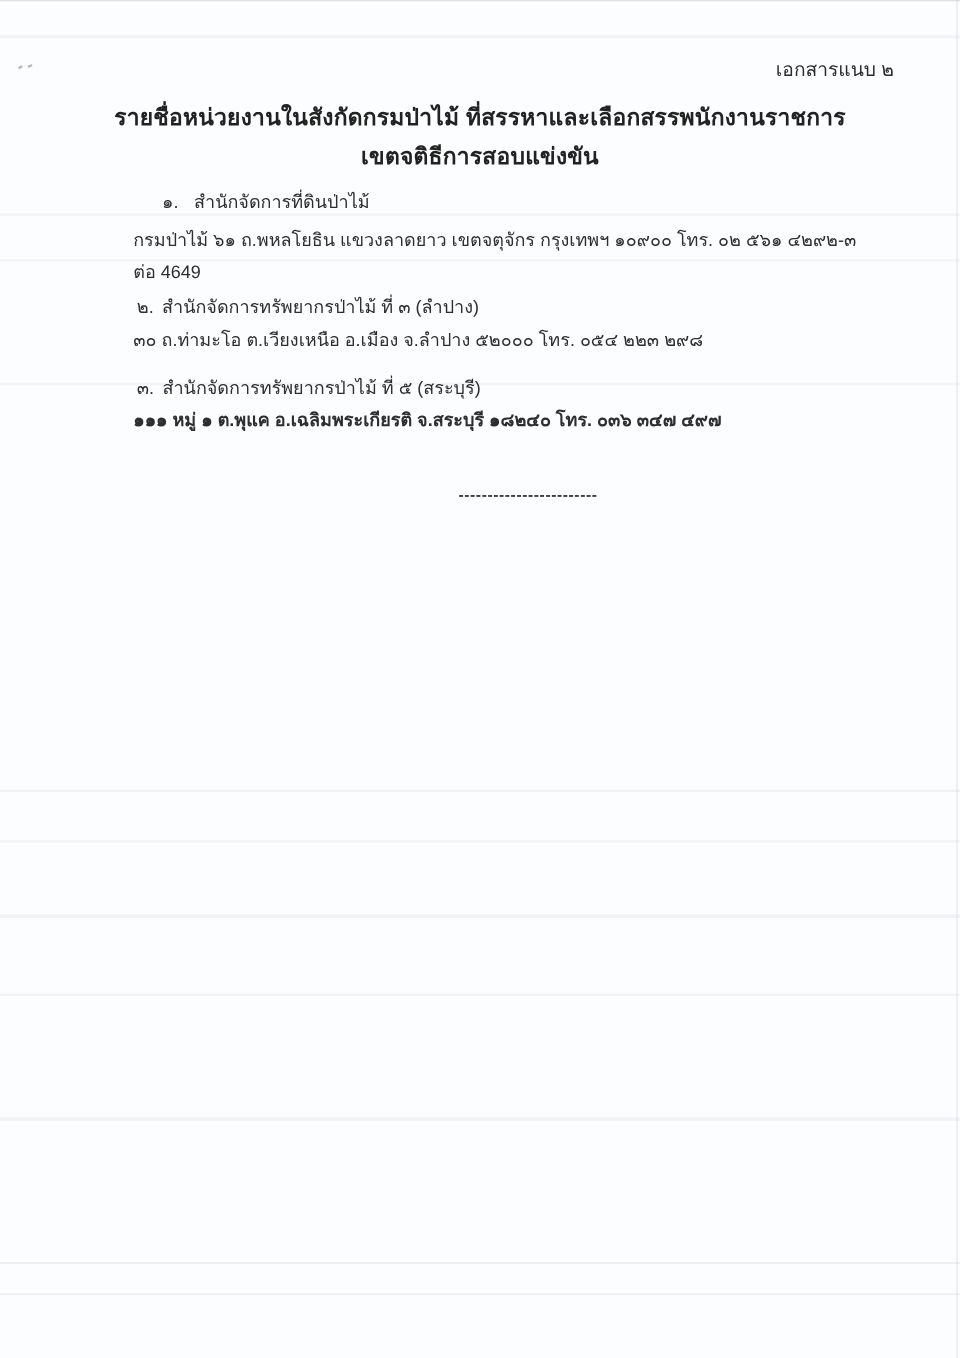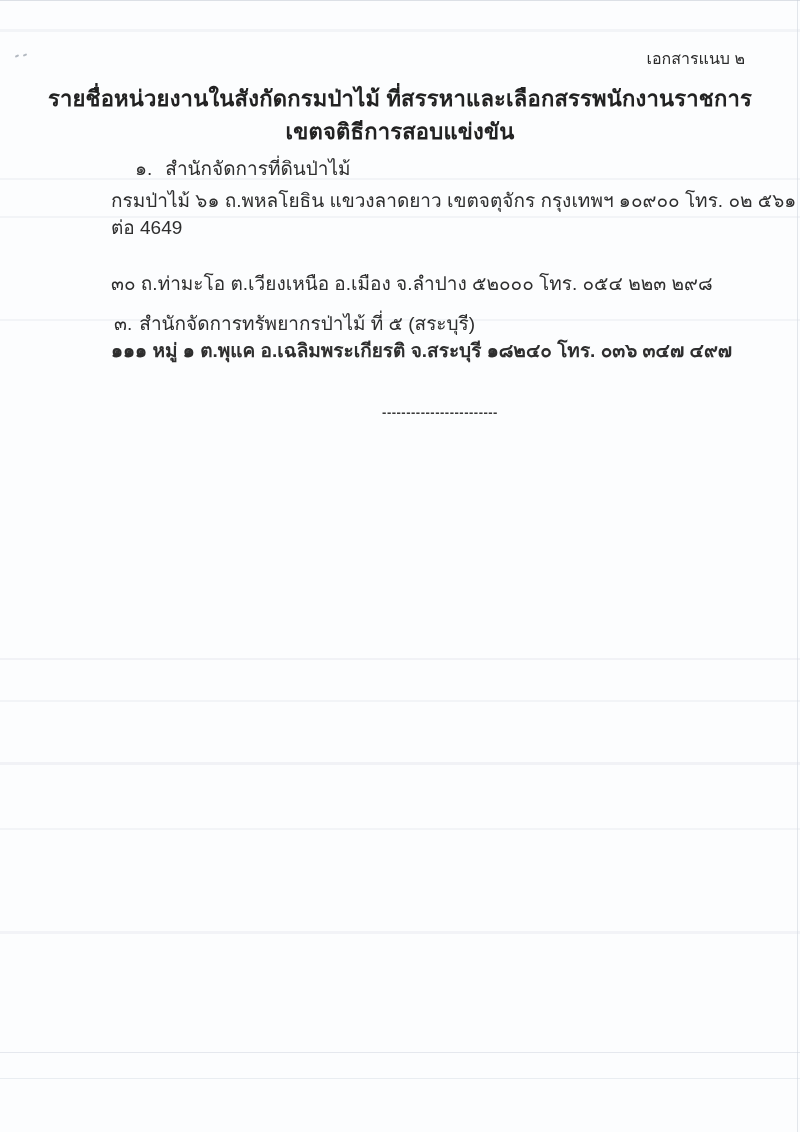--- a/index.html
+++ b/index.html
@@ -49,31 +49,31 @@
     font-size: 16px;
     line-height: 26px;
     color: #2b2b2b;
   }
   .doc-title {
     position: absolute;
     left: 0;
     width: 100%;
     text-align: center;
     font-weight: bold;
-    font-size: 22px;
+    font-size: 19px;
     line-height: 30px;
     color: #222;
     letter-spacing: 0.2px;
   }
   .doc-title.line1 { top: 84px; }
   .doc-title.line2 { top: 117px; }
 
   .line {
     position: absolute;
-    font-size: 19px;
+    font-size: 15px;
     line-height: 27px;
     white-space: nowrap;
     color: #2e2e2e;
   }
   .item-heading .num { display: inline-block; }
   .item1-heading { top: 155px; left: 135px; }
   .item1-heading .num { margin-right: 13px; }
   .item1-addr1   { top: 187px; left: 111px; }
   .item1-addr2   { top: 214px; left: 111px; }
   .item2-heading { top: 243px; left: 114px; }
@@ -122,20 +122,23 @@
 
   <div class="doc-title line1">รายชื่อหน่วยงานในสังกัดกรมป่าไม้ ที่สรรหาและเลือกสรรพนักงานราชการ</div>
   <div class="doc-title line2">เขตจติธีการสอบแข่งขัน</div>
 
   <div class="line item-heading item1-heading">
     <span class="num">๑.</span><span>สำนักจัดการที่ดินป่าไม้</span>
   </div>
   <div class="line item1-addr1">กรมป่าไม้ ๖๑ ถ.พหลโยธิน แขวงลาดยาว เขตจตุจักร กรุงเทพฯ ๑๐๙๐๐ โทร. ๐๒ ๕๖๑ ๔๒๙๒-๓</div>
   <div class="line item1-addr2">ต่อ 4649</div>
 
+  <div class="line item-heading item2-heading">
+    <span class="num">๒.</span><span>สำนักจัดการทรัพยากรป่าไม้ ที่ ๓ (ลำปาง)</span>
+  </div>
   <div class="line item2-addr1">๓๐ ถ.ท่ามะโอ ต.เวียงเหนือ อ.เมือง จ.ลำปาง ๕๒๐๐๐ โทร. ๐๕๔ ๒๒๓ ๒๙๘</div>
 
   <div class="line item-heading item3-heading">
     <span class="num">๓.</span><span>สำนักจัดการทรัพยากรป่าไม้ ที่ ๕ (สระบุรี)</span>
   </div>
   <div class="line item3-addr1">๑๑๑ หมู่ ๑ ต.พุแค อ.เฉลิมพระเกียรติ จ.สระบุรี ๑๘๒๔๐ โทร. ๐๓๖ ๓๔๗ ๔๙๗</div>
 
   <div class="separator">------------------------</div>
 
 </div>

